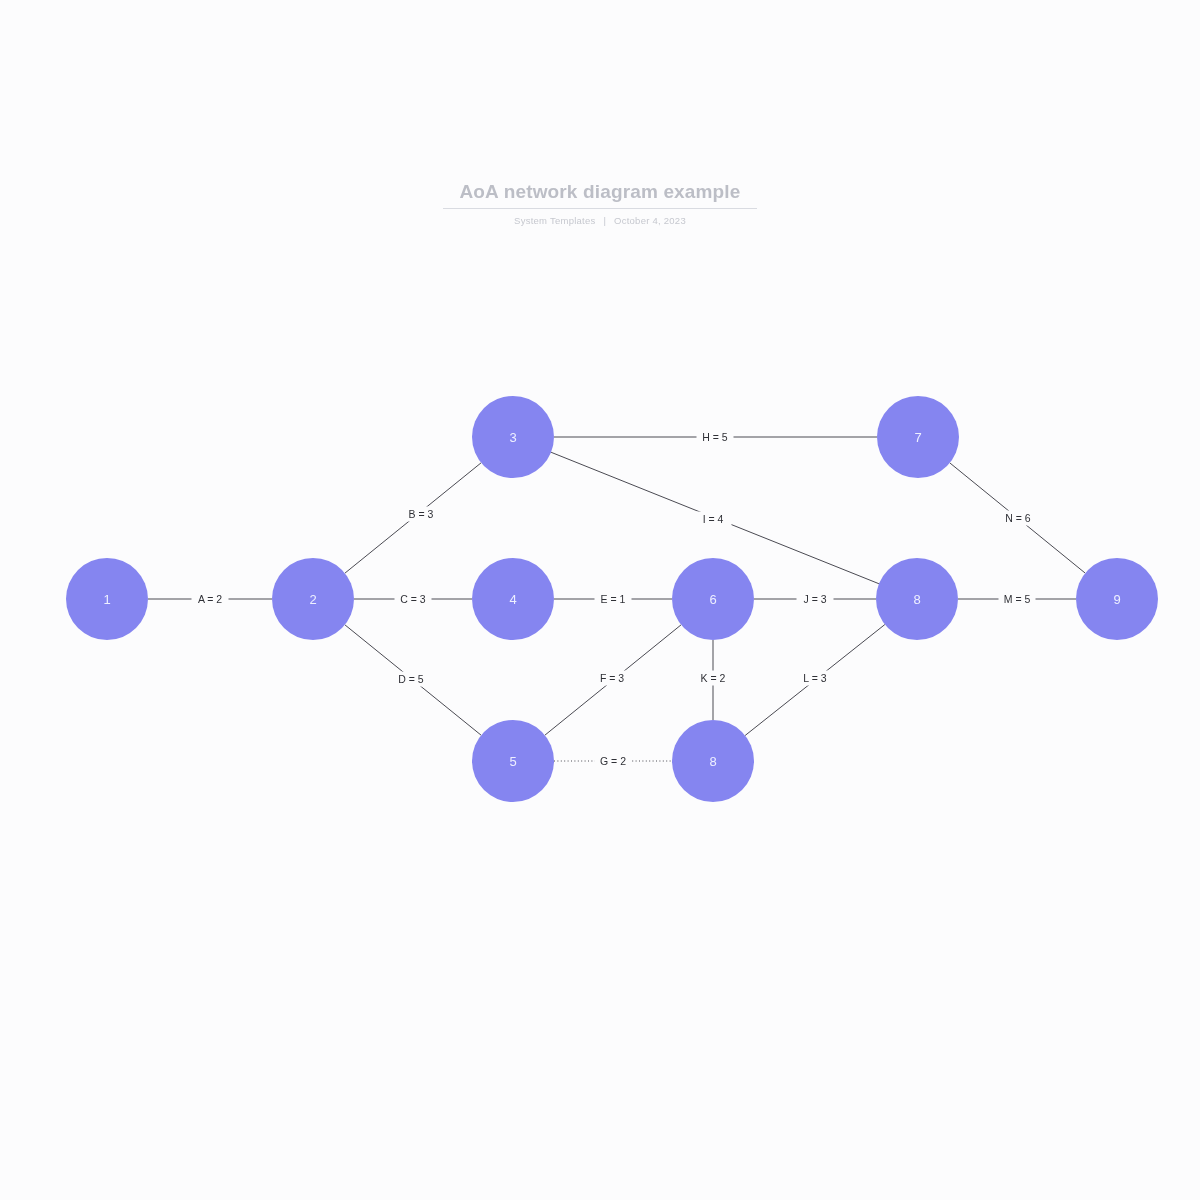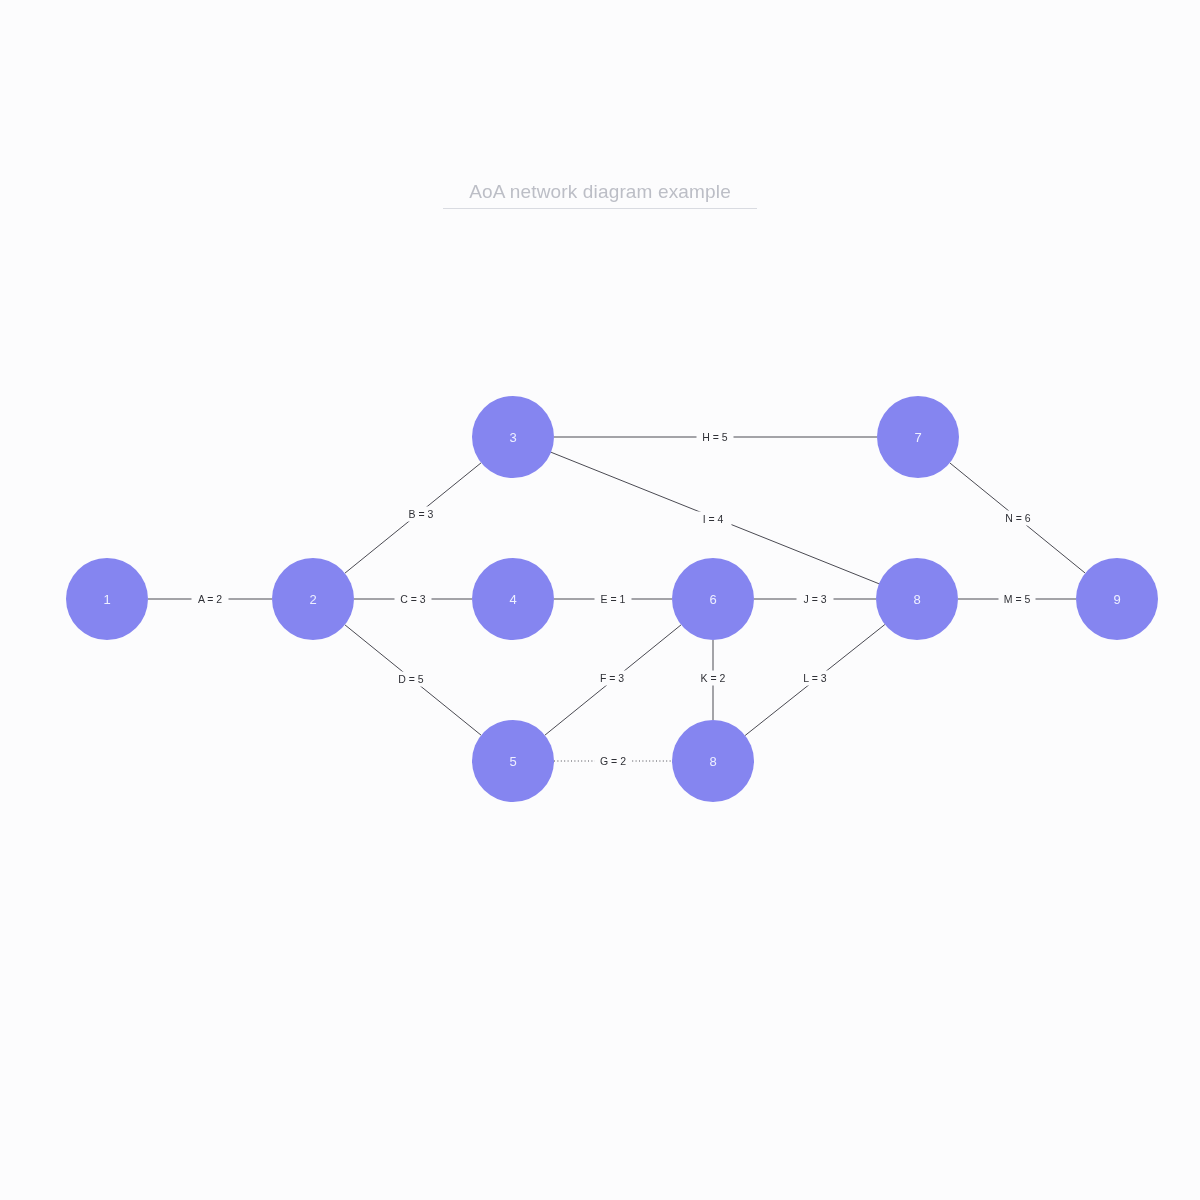--- a/index.html
+++ b/index.html
@@ -24,21 +24,21 @@
   
   #header {
     position: absolute;
     left: 0;
     top: 180px;
     width: 1200px;
     text-align: center;
   }
   #doc-title {
     font-size: 19px;
-    font-weight: normal;
+    font-weight: bold;
     color: #bcbec6;
     letter-spacing: 0.15px;
     line-height: 24px;
     margin: 0;
   }
   #title-rule {
     width: 314px;
     height: 1px;
     background: #d9dbe1;
     margin: 4px auto 0 auto;
@@ -100,20 +100,25 @@
   }
 </style>
 </head>
 <body>
 
 <div id="page">
 
   <div id="header">
     <div id="doc-title">AoA network diagram example</div>
     <div id="title-rule"></div>
+    <div id="doc-subtitle">
+      <span>System Templates</span>
+      <span class="sep">|</span>
+      <span>October 4, 2023</span>
+    </div>
   </div>
 
   <div id="diagram-canvas">
     <svg id="graph" viewBox="0 0 1200 1200">
       <g id="edges-layer">
           <line x1="148" y1="599" x2="272" y2="599" class="edge-line"></line>
           <line x1="344.8596190177137" y1="573.1937085956519" x2="481.1403809822863" y2="462.80629140434814" class="edge-line"></line>
           <line x1="354" y1="599" x2="472" y2="599" class="edge-line"></line>
           <line x1="344.8596190177137" y1="624.8062914043481" x2="481.1403809822863" y2="735.1937085956519" class="edge-line"></line>
           <line x1="554" y1="599" x2="672" y2="599" class="edge-line"></line>

